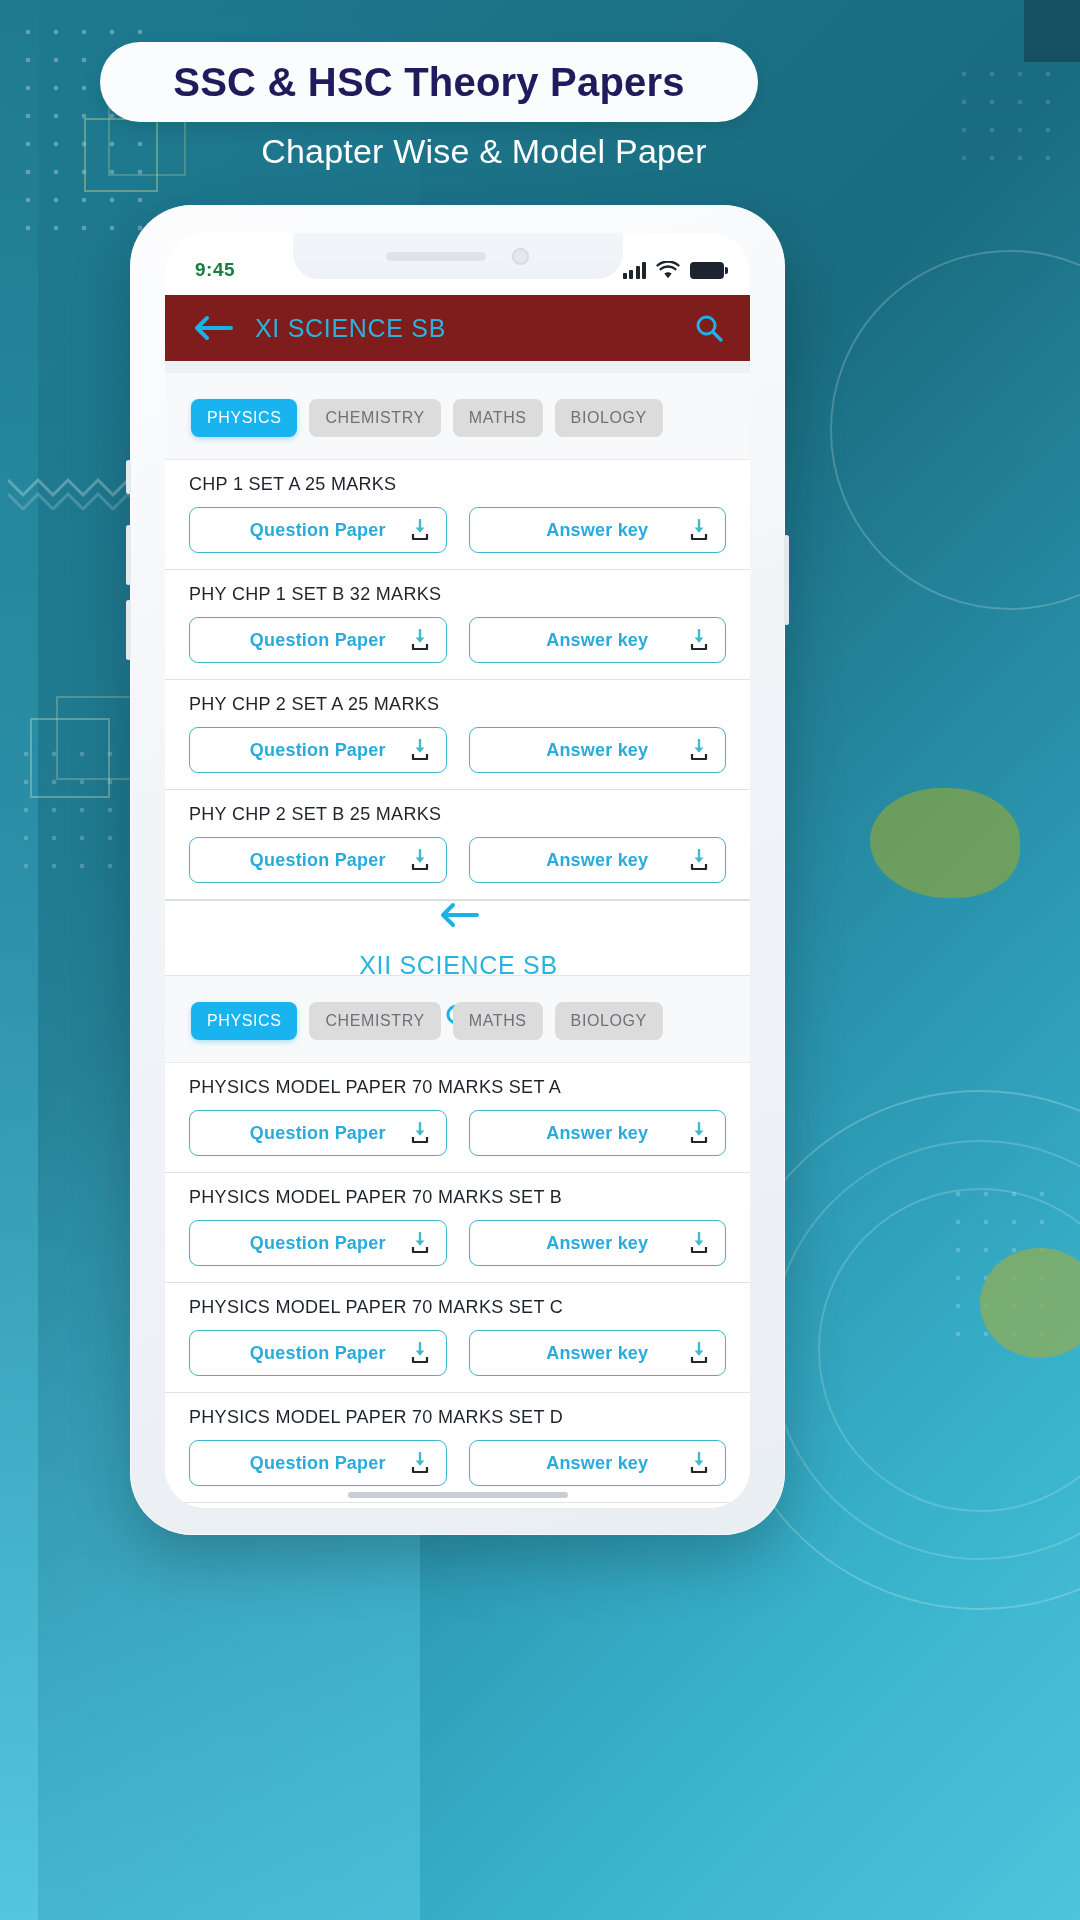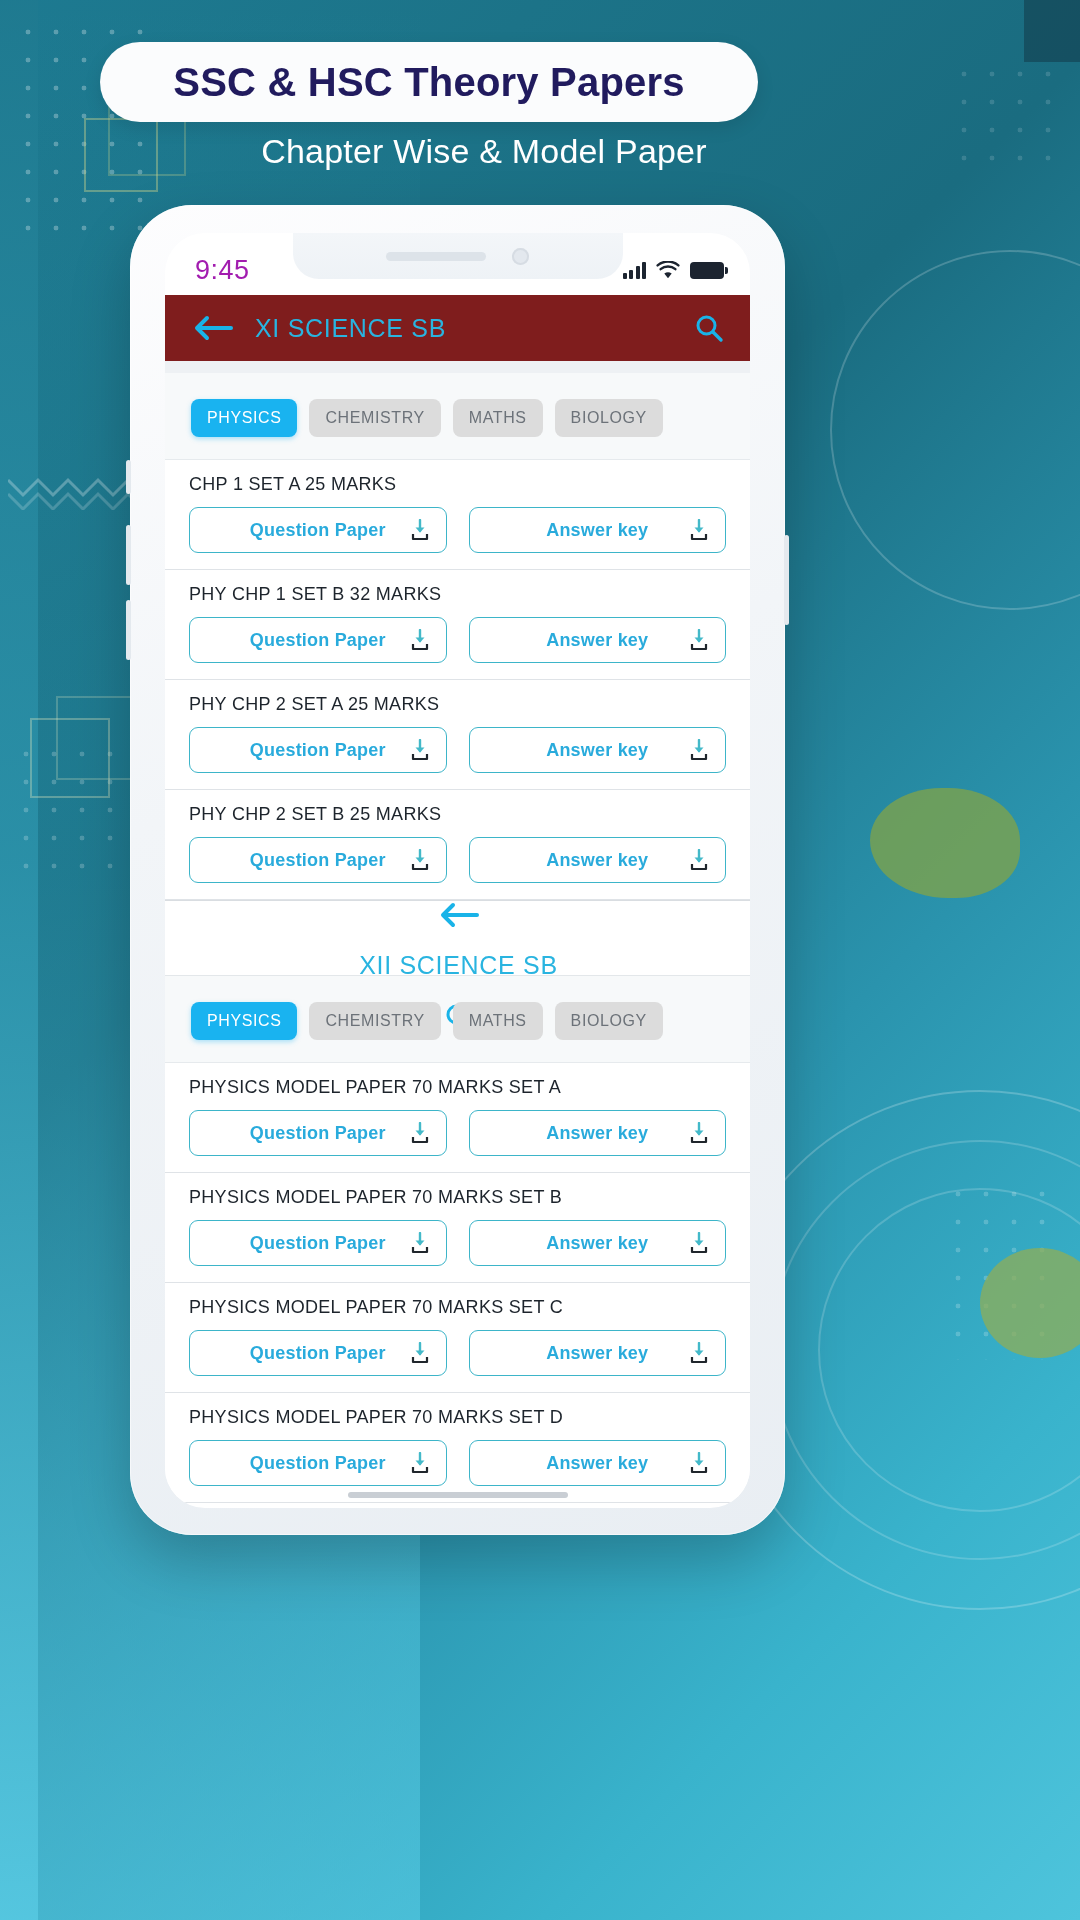--- a/index.html
+++ b/index.html
@@ -123,21 +123,21 @@
     z-index:5;
   }
   .speaker { width:100px; height:9px; border-radius:5px; background:#dde3e9; }
   .camera  { width:17px; height:17px; border-radius:50%; background:#e3e8ee; box-shadow: inset 0 0 0 2px #d6dce3; }
 
   
   .statusbar {
     height:62px; display:flex; align-items:center; justify-content:space-between;
     padding: 12px 26px 0 30px; position:relative; z-index:6;
   }
-  .clock { font-size:27px; font-weight:normal; color:#a21caf; letter-spacing:.5px; }
+  .clock { font-size:19px; font-weight:bold; color:#15803d; letter-spacing:.5px; }
   .status-icons { display:flex; align-items:center; gap:10px; }
   .bars { display:flex; align-items:flex-end; gap:2.5px; height:18px; }
   .bars i { display:block; width:4px; background:#1c2430; border-radius:1px; }
   .bars i:nth-child(1){ height:6px; }
   .bars i:nth-child(2){ height:9px; }
   .bars i:nth-child(3){ height:13px; }
   .bars i:nth-child(4){ height:17px; }
   .battery {
     width:34px; height:17px; border-radius:4px; background:#1c2430; position:relative;
   }

